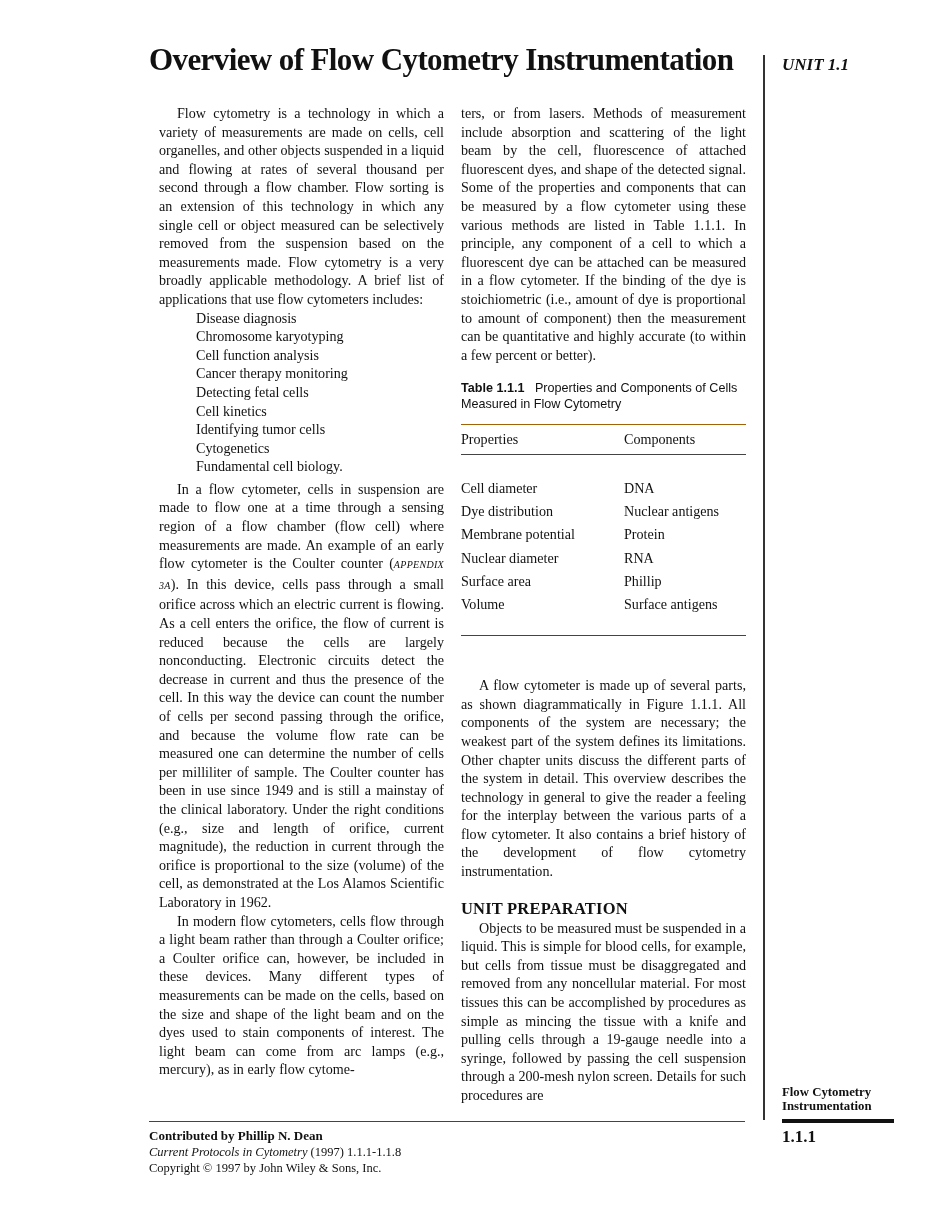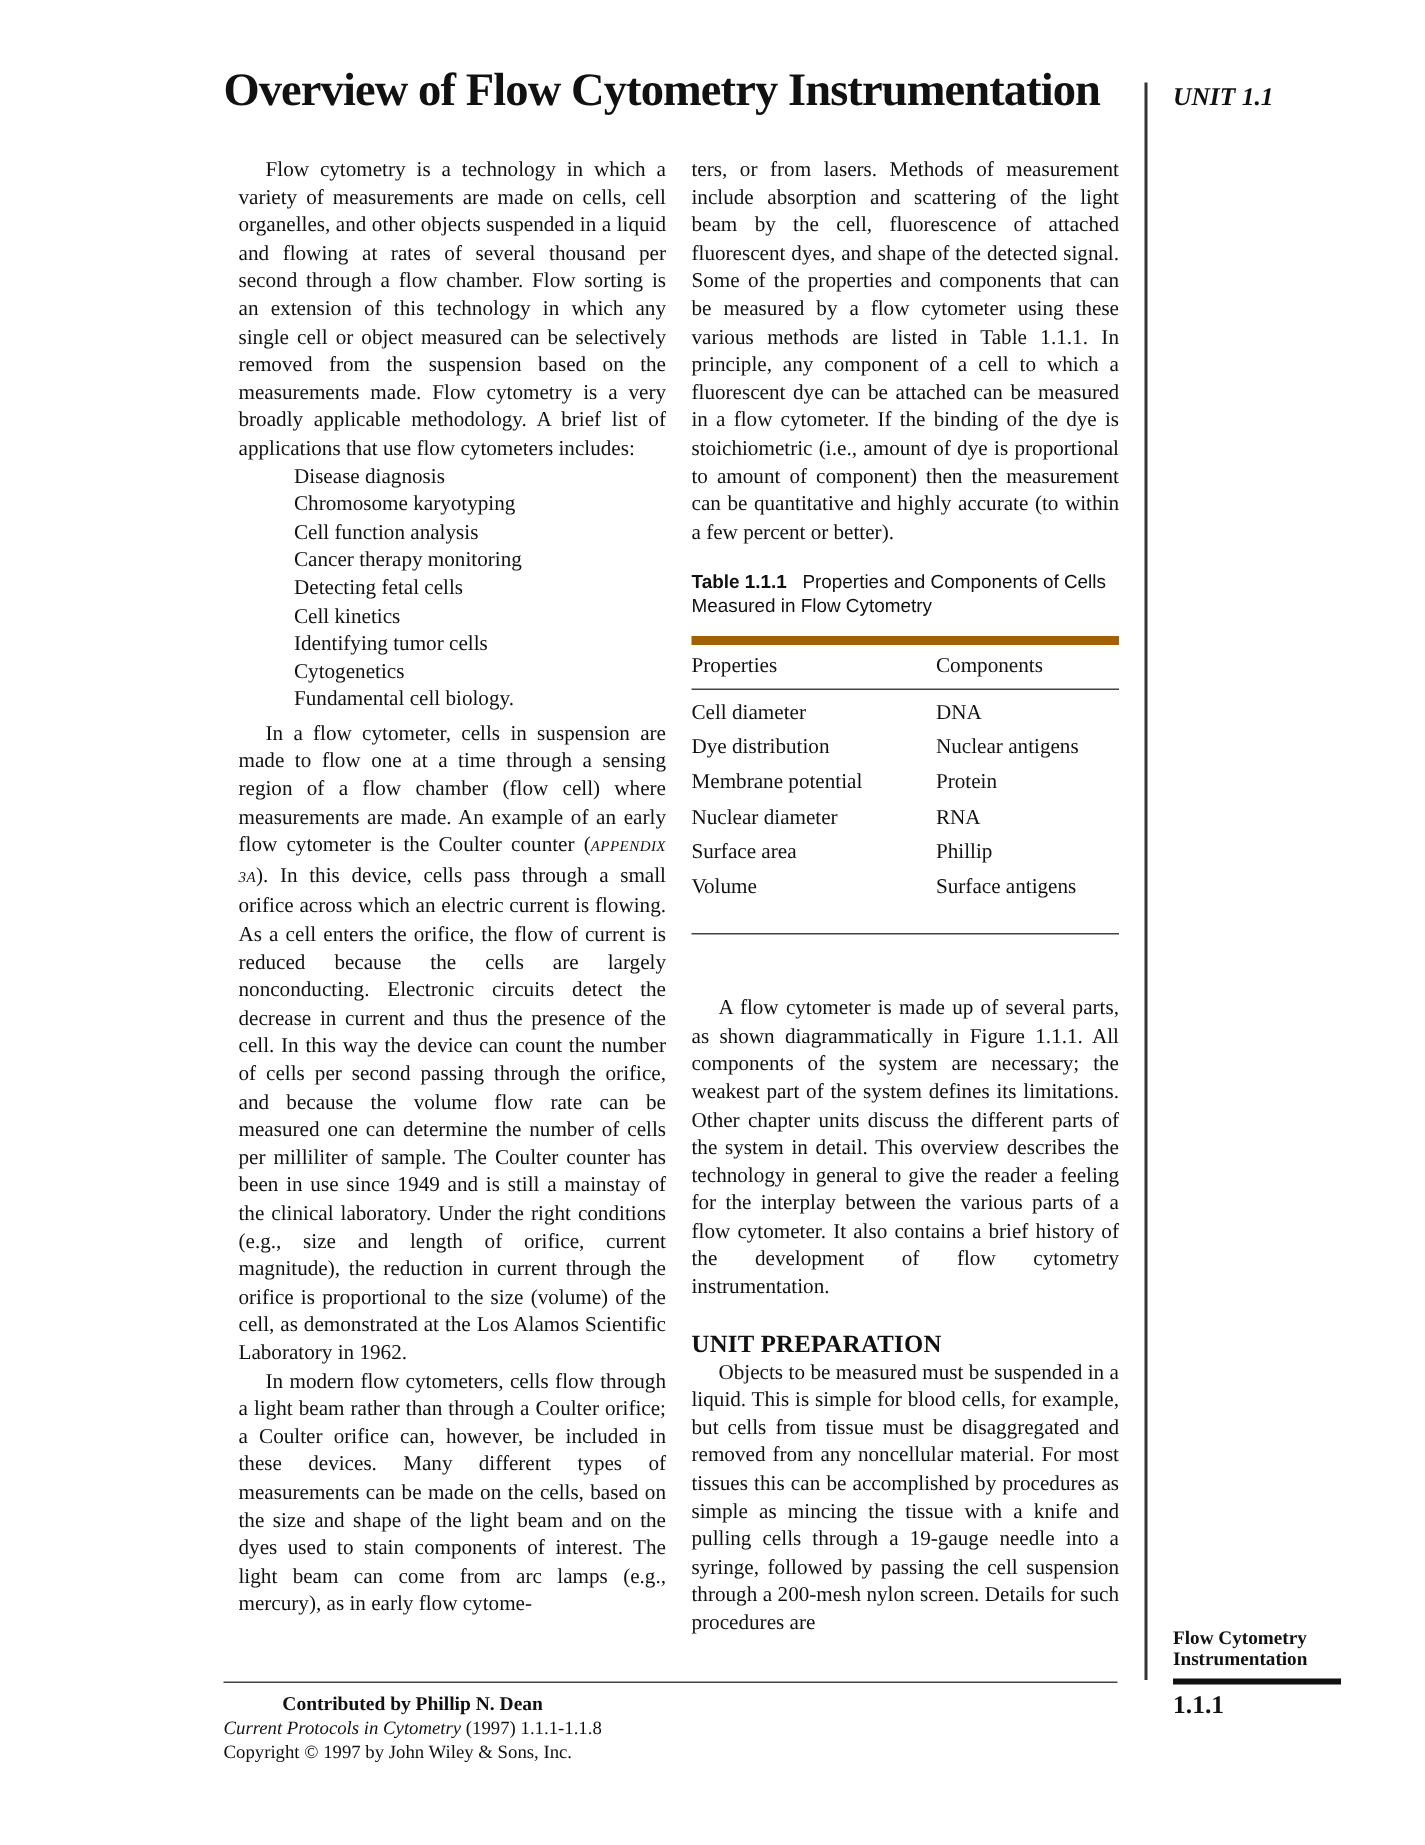--- a/index.html
+++ b/index.html
@@ -17,30 +17,30 @@
   .col p { margin: 0; text-indent: 18px; }
   .col p.noind { text-indent: 0; }
   .apps { list-style: none; margin: 0 0 4px 0; padding: 0 0 0 37px; text-align: left; }
   .apps li { margin: 0; }
   .sc { font-size: 10px; font-style: italic; letter-spacing: 0.3px; }
   .tcap { font-family: "Liberation Sans", sans-serif; font-size: 12.6px; line-height: 16px;
           margin-top: 16px; text-align: left; }
   .tcap b { font-weight: bold; }
   table.t { width: 100%; border-collapse: collapse; margin-top: 12px; font-size: 14.1px; }
   table.t th { font-weight: normal; text-align: left; padding: 5px 0 5px 0;
-               border-top: 6px solid #a16207; border-bottom: 1px solid #444; }
+               border-top: 1px solid #a16207; border-bottom: 1px solid #444; }
   table.t td { padding: 0; line-height: 23.2px; }
-  table.t tr.first td { padding-top: 4px; }
+  table.t tr.first td { padding-top: 22px; }
   table.t tr.last td { padding-bottom: 19px; border-bottom: 1px solid #444; }
   table.t .c2 { padding-left: 0; width: 122px; }
   .gap { height: 40px; }
   h3.sec { font-size: 16.5px; font-weight: bold; margin: 18px 0 0 0; line-height: 20px; letter-spacing: 0.2px; }
   .hr-foot { position: absolute; left: 149px; top: 1121px; width: 596px; height: 1px; background: #444; }
   .foot { position: absolute; left: 149px; top: 1128px; font-size: 12.5px; line-height: 16px; }
-  .foot .contrib { font-weight: bold; font-size: 13px; text-align: center; }
+  .foot .contrib { font-weight: bold; font-size: 13px; }
   .side-title { position: absolute; left: 782px; top: 1085px; font-size: 12.8px; font-weight: bold; line-height: 14px; }
   .side-bar { position: absolute; left: 782px; top: 1119px; width: 112px; height: 4px; background: #111; }
   .side-page { position: absolute; left: 782px; top: 1126px; font-size: 17px; font-weight: bold; line-height: 22px; }
 </style>
 </head>
 <body>
 
 <div class="title">Overview of Flow Cytometry Instrumentation</div>
 <div class="vrule"></div>
 <div class="unit">UNIT 1.1</div>

